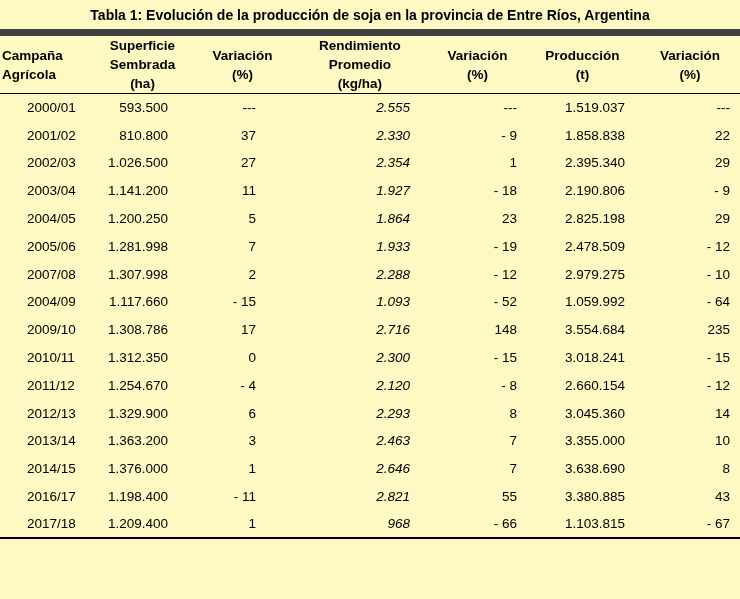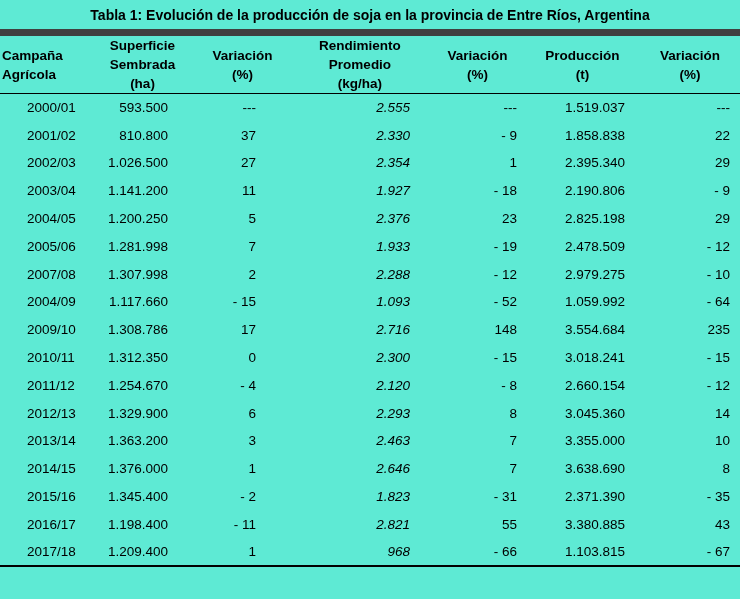--- a/index.html
+++ b/index.html
@@ -5,21 +5,21 @@
   * { margin: 0; padding: 0; box-sizing: border-box; }
   html, body {
     background: #ffffff;
     font-family: "Liberation Sans", sans-serif;
     color: #000000;
   }
   .page {
     width: 740px;
     height: 599px;
     overflow: hidden;
-    background: #5eead4;
+    background: #fef9c3;
   }
   .caption {
     width: 740px;
     text-align: center;
     font-weight: bold;
     font-size: 14px;
     line-height: 16px;
     padding: 7px 0 6px 0;
   }
   table.data-table {
@@ -136,21 +136,21 @@
           <td>11</td>
           <td>1.927</td>
           <td>- 18</td>
           <td>2.190.806</td>
           <td>- 9</td>
         </tr>
         <tr>
           <td>2004/05</td>
           <td>1.200.250</td>
           <td>5</td>
-          <td>2.376</td>
+          <td>1.864</td>
           <td>23</td>
           <td>2.825.198</td>
           <td>29</td>
         </tr>
         <tr>
           <td>2005/06</td>
           <td>1.281.998</td>
           <td>7</td>
           <td>1.933</td>
           <td>- 19</td>
@@ -223,29 +223,20 @@
         <tr>
           <td>2014/15</td>
           <td>1.376.000</td>
           <td>1</td>
           <td>2.646</td>
           <td>7</td>
           <td>3.638.690</td>
           <td>8</td>
         </tr>
         <tr>
-          <td>2015/16</td>
-          <td>1.345.400</td>
-          <td>- 2</td>
-          <td>1.823</td>
-          <td>- 31</td>
-          <td>2.371.390</td>
-          <td>- 35</td>
-        </tr>
-        <tr>
           <td>2016/17</td>
           <td>1.198.400</td>
           <td>- 11</td>
           <td>2.821</td>
           <td>55</td>
           <td>3.380.885</td>
           <td>43</td>
         </tr>
         <tr>
           <td>2017/18</td>

